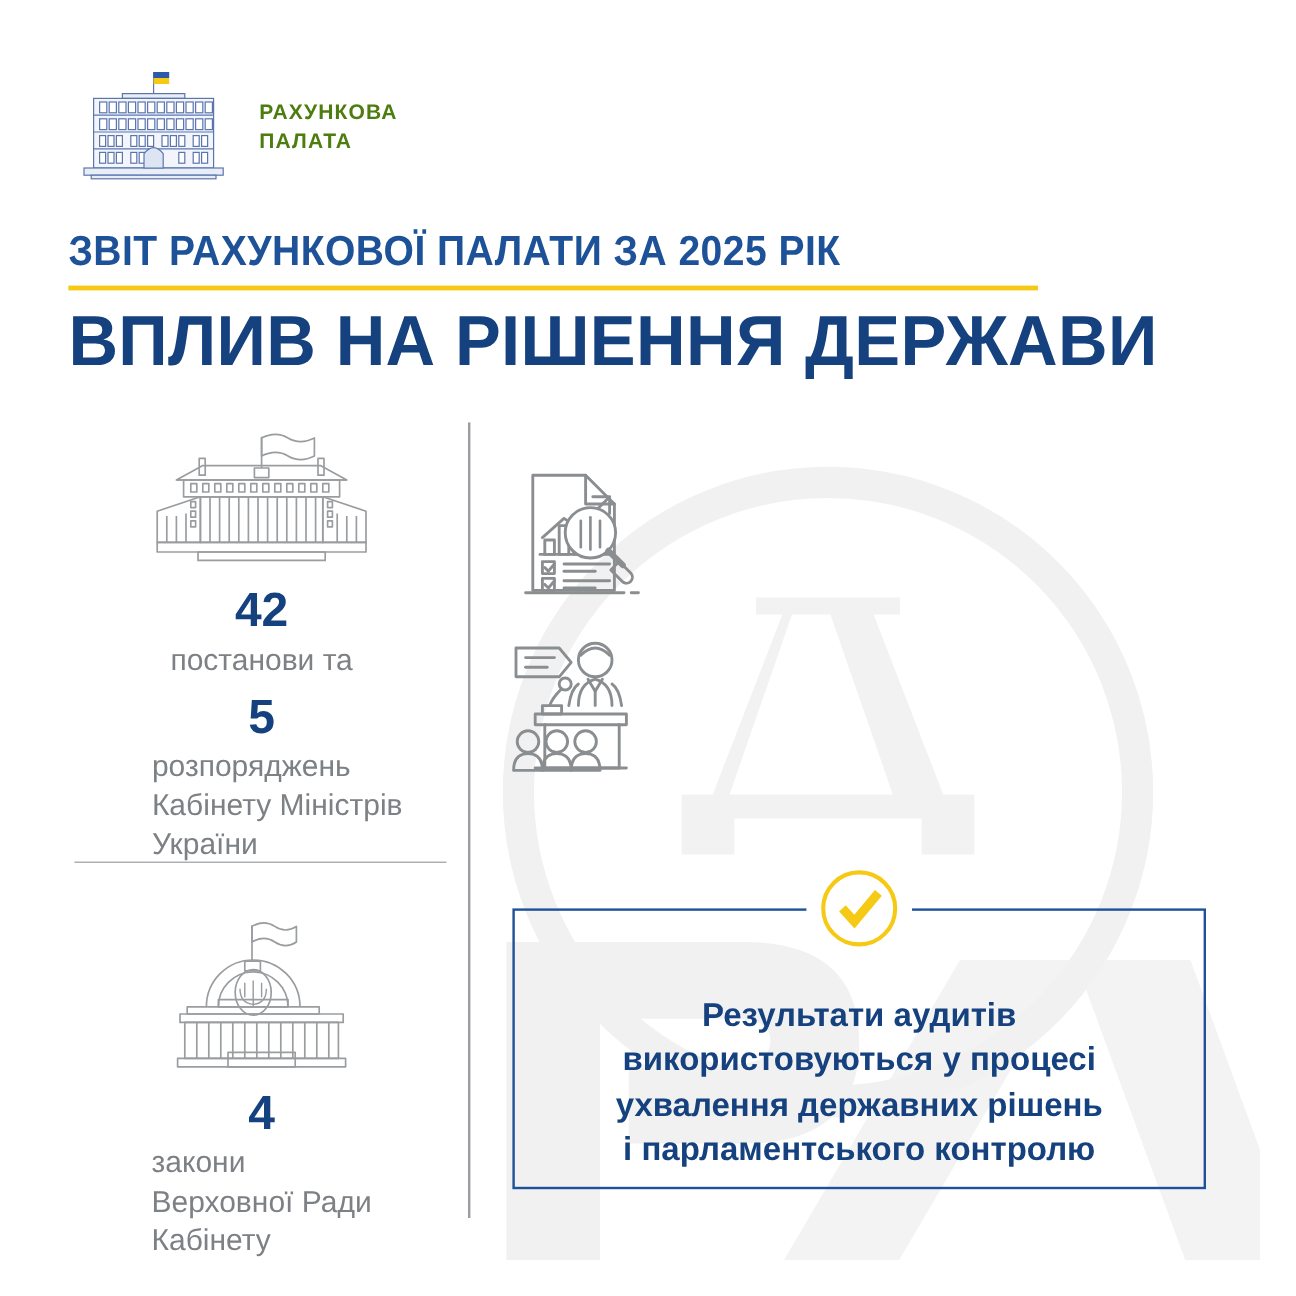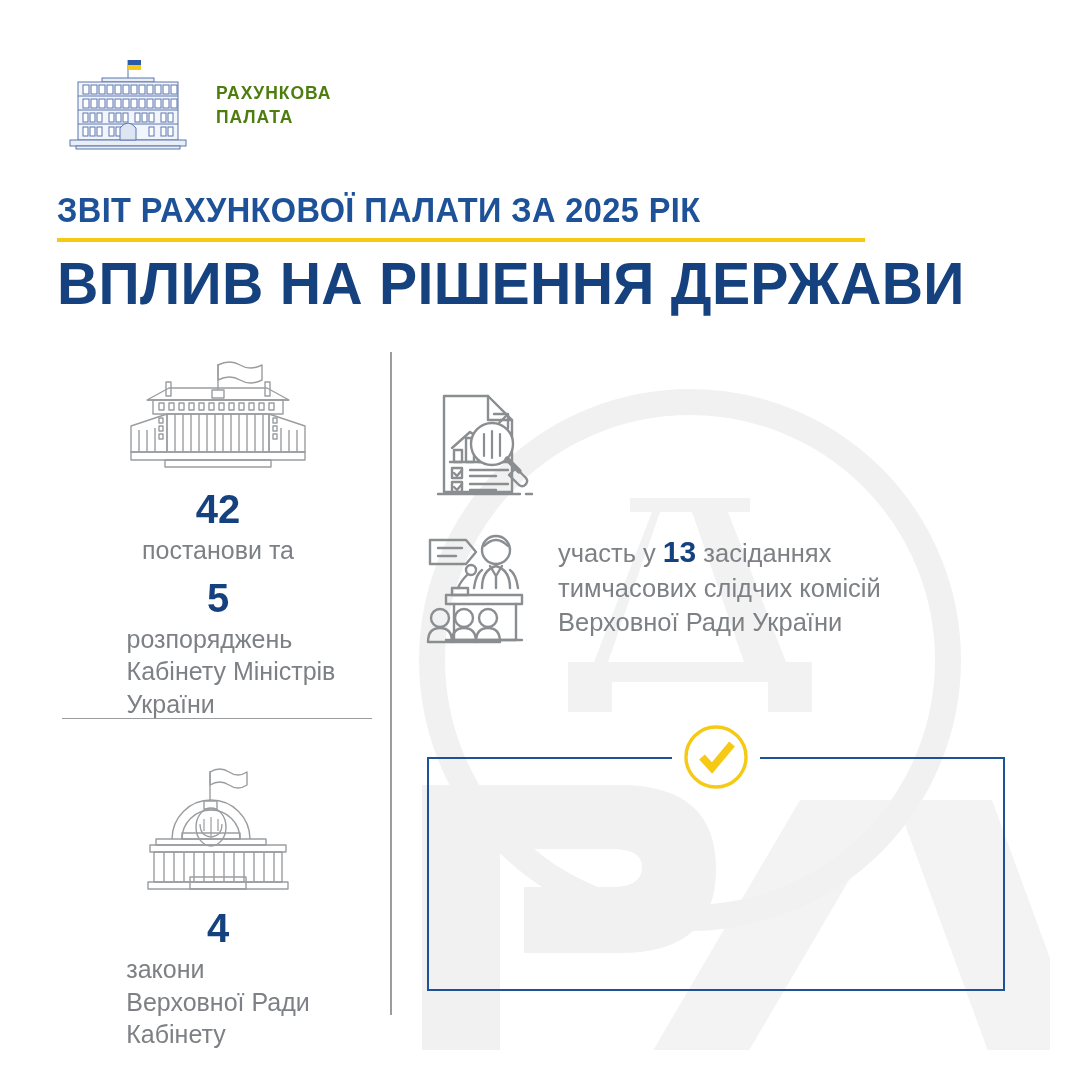--- a/index.html
+++ b/index.html
@@ -399,27 +399,28 @@
         <line x1="22" y1="114" x2="98" y2="114"></line>
 
         <circle cx="16" cy="92" r="9"></circle>
         <path d="M4 116 q0 -14 12 -14 q12 0 12 14z"></path>
         <circle cx="40" cy="92" r="9"></circle>
         <path d="M28 116 q0 -14 12 -14 q12 0 12 14z"></path>
         <circle cx="64" cy="92" r="9"></circle>
         <path d="M52 116 q0 -14 12 -14 q12 0 12 14z"></path>
       </g>
     </svg>
-    <div class="rtext three" style="white-space:pre-line;"><span>участь у </span><b>13</b><span> засіданнях
-тимчасових слідчих комісій
-Верховної Ради України</span></div>
   </div>
 
 </div>
 
 <div id="callout">
   <div id="callout-border"></div>
   <div id="callout-gap"></div>
   <svg id="check-badge" viewBox="0 0 70 70">
     <circle cx="35" cy="35" r="30" fill="#ffffff" stroke="#f6c915" stroke-width="3.4"></circle>
     <path d="M21 35 L31 46 L51 22" fill="none" stroke="#f6c915" stroke-width="7.5" stroke-linecap="butt" stroke-linejoin="miter"></path>
   </svg>
+  <div id="callout-text">Результати аудитів
+використовуються у процесі
+ухвалення державних рішень
+і парламентського контролю</div>
 </div>
 
 </body></html>

